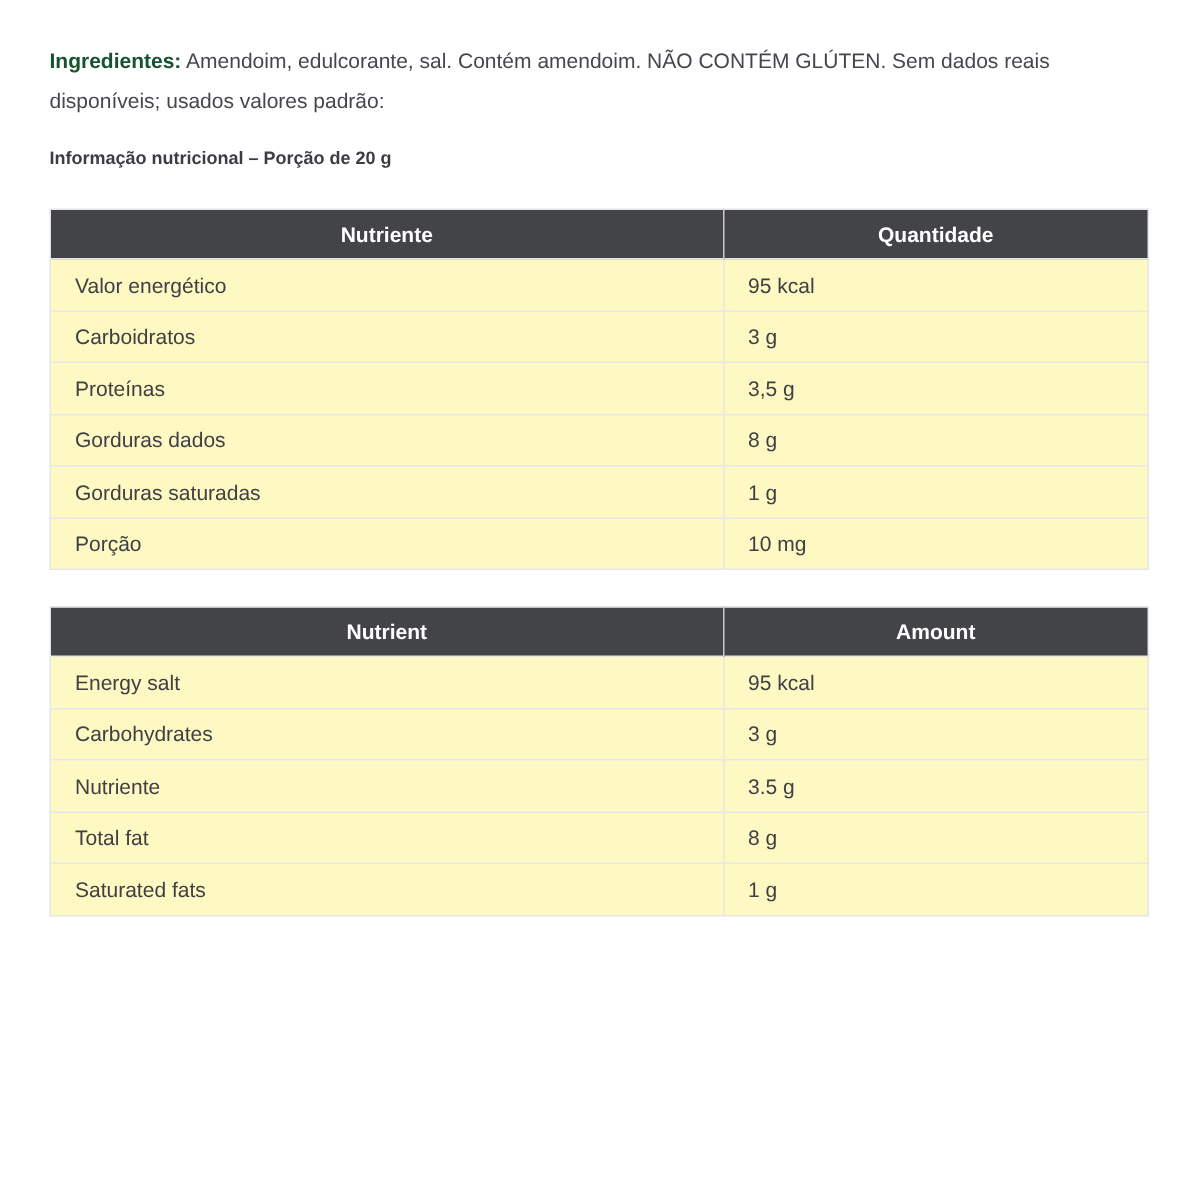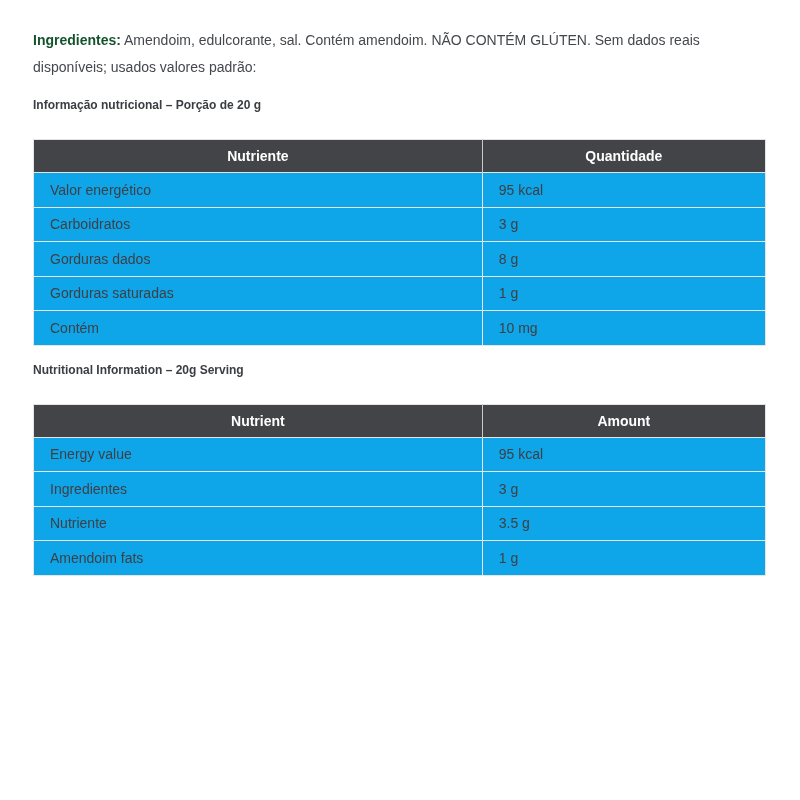--- a/index.html
+++ b/index.html
@@ -49,21 +49,21 @@
     font-weight: bold;
     text-align: center;
     height: 32px;
     padding: 0 16px;
     font-size: 14px;
   }
   table.nutrition th + th {
     border-left: 1px solid #c9c9c9;
   }
   table.nutrition td {
-    background: #0ea5e9;
+    background: #fef9c3;
     height: 33.5px;
     padding: 0 16px;
     border: 1px solid #e6e6e6;
     color: #3e4045;
     vertical-align: middle;
   }
   col.c-name  { width: 61.3%; }
   col.c-value { width: 38.7%; }
 </style>
 </head>
@@ -90,64 +90,71 @@
       <tbody>
         <tr>
           <td>Valor energético</td>
           <td>95 kcal</td>
         </tr>
         <tr>
           <td>Carboidratos</td>
           <td>3 g</td>
         </tr>
         <tr>
+          <td>Proteínas</td>
+          <td>3,5 g</td>
+        </tr>
+        <tr>
           <td>Gorduras dados</td>
           <td>8 g</td>
         </tr>
         <tr>
           <td>Gorduras saturadas</td>
           <td>1 g</td>
         </tr>
         <tr>
-          <td>Contém</td>
+          <td>Porção</td>
           <td>10 mg</td>
         </tr>
       </tbody>
     </table>
   </section>
 
   <section>
 
-    <h3 class="table-title">Nutritional Information – 20g Serving</h3>
 
     <table class="nutrition">
       <colgroup>
           <col class="c-name">
           <col class="c-value">
         </colgroup>
       <thead>
         <tr>
           <th>Nutrient</th>
           <th>Amount</th>
         </tr>
       </thead>
       <tbody>
         <tr>
-          <td>Energy value</td>
+          <td>Energy salt</td>
           <td>95 kcal</td>
         </tr>
         <tr>
-          <td>Ingredientes</td>
+          <td>Carbohydrates</td>
           <td>3 g</td>
         </tr>
         <tr>
           <td>Nutriente</td>
           <td>3.5 g</td>
         </tr>
         <tr>
-          <td>Amendoim fats</td>
+          <td>Total fat</td>
+          <td>8 g</td>
+        </tr>
+        <tr>
+          <td>Saturated fats</td>
           <td>1 g</td>
         </tr>
       </tbody>
     </table>
   </section>
 
 </div>
 
 </body></html>

